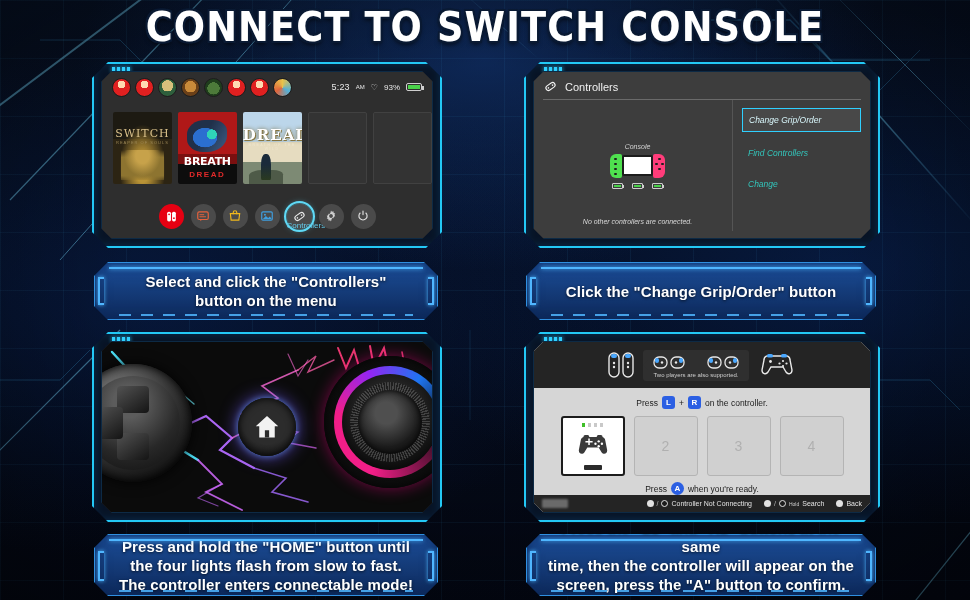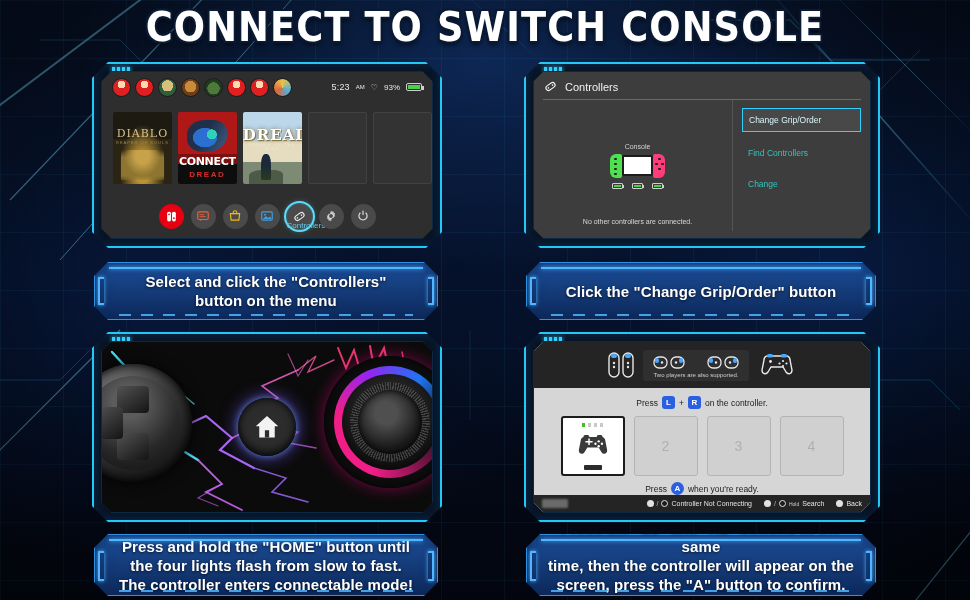--- a/index.html
+++ b/index.html
@@ -133,21 +133,21 @@
   .mini-console { width:18px; height:9px; border:1px solid #d0d0d0; border-radius:2px; position:relative; }
   .mini-console::before,.mini-console::after{content:"";position:absolute;top:1px;bottom:1px;width:3px;background:#d0d0d0;}
   .mini-console::before{left:1px;} .mini-console::after{right:1px;}
   .hm-ok { margin-left:auto; display:flex; align-items:center; gap:4px; color:#e6e6e6; font-size:8px; }
   .btn-dot { width:8px; height:8px; border-radius:50%; background:#1c1c1c; border:1px solid #cfcfcf; }
 
   
   .ct-wrap { position:absolute; inset:0; background:#3d3d3d; padding: 7px 9px; display:flex; flex-direction:column; }
   .ct-head { display:flex; align-items:center; gap:7px; padding-bottom:5px; border-bottom:1px solid #6a6a6a; }
   .ct-title { color:#f0f0f0; font-size:11px; }
-  .ct-body { flex:1; display:flex; }
+  .ct-body { flex:1; display:flex;font-style:italic; }
   .ct-left { flex:1; position:relative; display:flex; flex-direction:column; align-items:center; justify-content:center; border-right:1px solid #555; }
   .ct-console-label { color:#d4d4d4; font-size:7px; margin-bottom:4px; }
   .console-pic { display:flex; align-items:center; }
   .jc { width:12px; height:24px; }
   .jc-l { background:#4fe04f; border-radius:6px 2px 2px 6px; position:relative; }
   .jc-r { background:#ff3c7a; border-radius:2px 6px 6px 2px; position:relative; }
   .jc b { position:absolute; background:#1f1f1f; border-radius:50%; width:2.5px; height:2.5px; }
   .screen-blk { width:31px; height:21px; background:#fff; border:2.5px solid #1c1c1c; border-radius:2px; }
   .batt-row { display:flex; gap:9px; margin-top:5px; }
   .mbatt { width:11px; height:6px; border:1px solid #cfcfcf; border-radius:1px; position:relative;}
@@ -316,27 +316,27 @@
             <span class="heart">♡</span>
             <span class="batpct">93%</span>
             <span class="batt">
                 <i></i>
               </span>
           </div>
         </div>
 
         <div class="hm-games">
           <div class="tile t-diablo">
-            <div class="gt">DIABLO</div>
+            <div class="gt">SWITCH</div>
             <div class="gs">REAPER OF SOULS</div>
             <div class="wing"></div>
           </div>
           <div class="tile t-metroid">
             <div class="ball"></div>
-            <div class="mt">CONNECT</div>
+            <div class="mt">BREATH</div>
             <div class="md">DREAD</div>
           </div>
           <div class="tile t-zelda">
             <div class="rock"></div>
             <div class="hero"></div>
             <div class="zt">DREAD</div>
             <div class="zs">BREATH OF THE WILD</div>
           </div>
           <div class="tile tile-empty"></div>
           <div class="tile tile-empty"></div>

